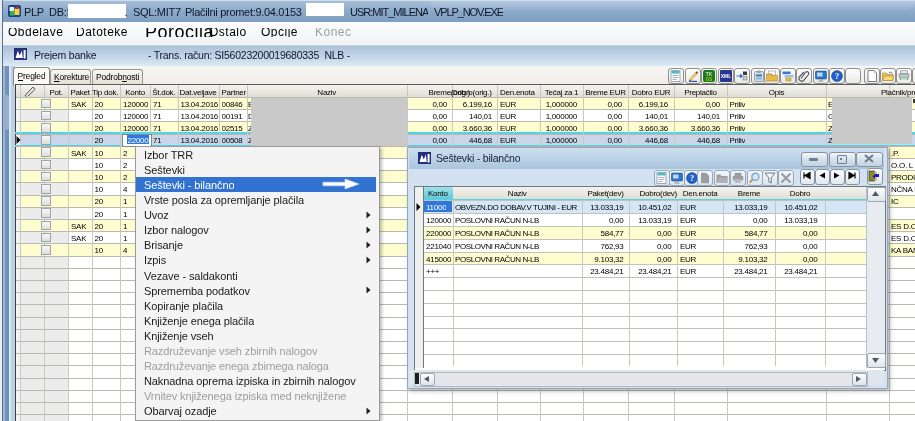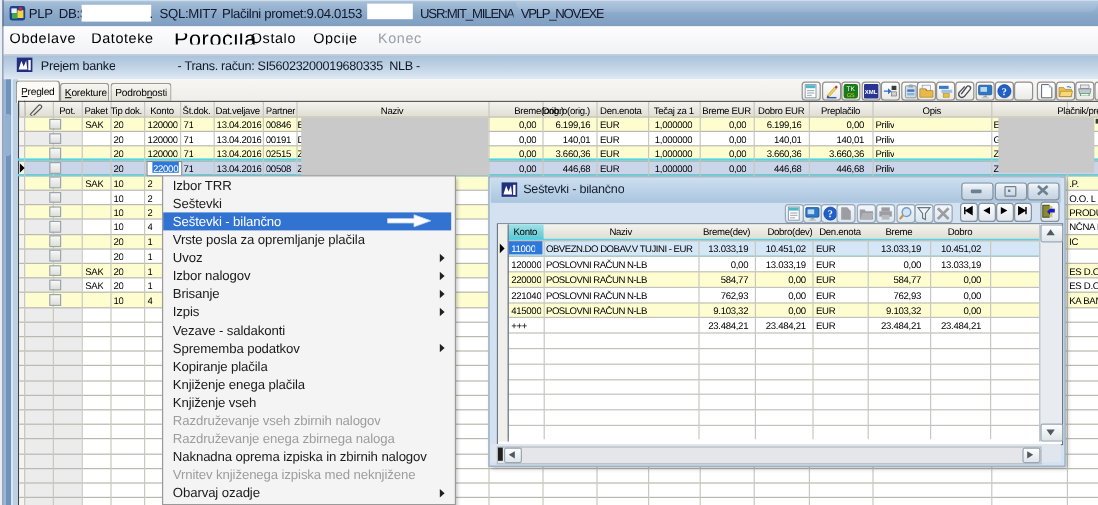--- a/index.html
+++ b/index.html
@@ -490,21 +490,21 @@
 <svg style="left:868px;top:169.5px" width="12" height="12" viewBox="0 0 12 12">
     <rect x="1" y="1" width="5.5" height="10" fill="#8a8a30" stroke="#3a3a10" stroke-width="0.7"></rect>
     <path d="M6.5 1 L9 2 V11 L6.5 11Z" fill="#c8c870"></path>
     <path d="M11 3 V6 H7 V8 L4.5 5.5 L7 3Z" fill="#1a1acc" transform="translate(0,1)"></path>
   </svg>
 <div class="ab" style="left:414px;top:185.5px;width:470px;height:183.5px;background:#fff;border:1px solid #6a7888"></div>
 <div class="ab" style="left:415px;top:186.5px;width:468px;height:13.5px;background:linear-gradient(#f4f3ee,#dedcd2);border-bottom:1px solid #9a9a94"></div>
 <div class="ab" style="left:423px;top:186.5px;width:29.5px;height:13.5px;background:linear-gradient(#9fe2e8,#59c6d2)"></div>
 <div class="t" style="left:423px;top:189.3px;width:29.5px;text-align:center">Konto</div>
 <div class="t" style="left:452.5px;top:189.3px;width:129.5px;text-align:center">Naziv</div>
-<div class="t" style="left:582px;top:189.3px;width:47px;text-align:center">Breme(dev)</div>
+<div class="t" style="left:582px;top:189.3px;width:47px;text-align:center">Paket(dev)</div>
 <div class="t" style="left:629px;top:189.3px;width:48px;text-align:right">Dobro(dev)</div>
 <div class="t" style="left:677px;top:189.3px;width:46px;text-align:center">Den.enota</div>
 <div class="t" style="left:723px;top:189.3px;width:52px;text-align:center">Breme</div>
 <div class="t" style="left:775px;top:189.3px;width:50px;text-align:center">Dobro</div>
 <div class="ab" style="left:423px;top:225.9px;width:443px;height:12.8px;background:#fdfdd0"></div>
 <div class="ab" style="left:423px;top:251.5px;width:443px;height:12.8px;background:#fdfdd0"></div>
 <div class="ab" style="left:423px;top:200.3px;width:443px;height:12.8px;background:#d5e6f6"></div>
 <div class="ab" style="left:415px;top:199.3px;width:452px;height:1.6px;background:#4ed6e6"></div>
 <div class="ab" style="left:415px;top:212.5px;width:452px;height:1.6px;background:#4ed6e6"></div>
 <div class="ab" style="left:415px;top:200.3px;width:468px;height:1px;background:#c2c2ba"></div>

